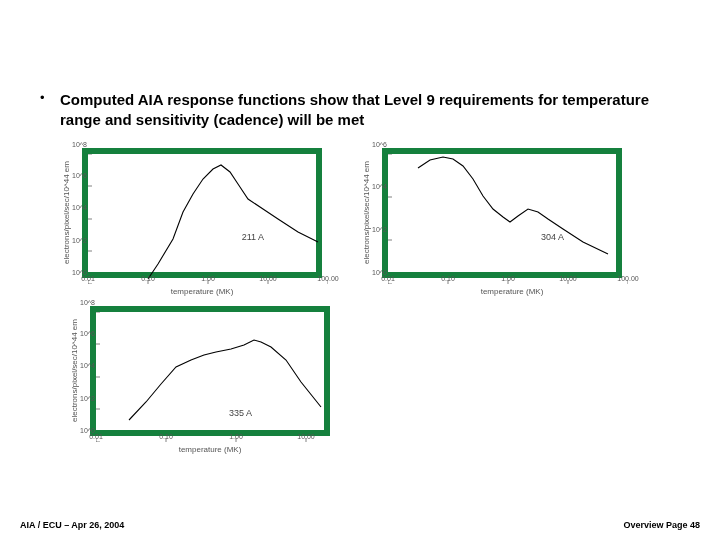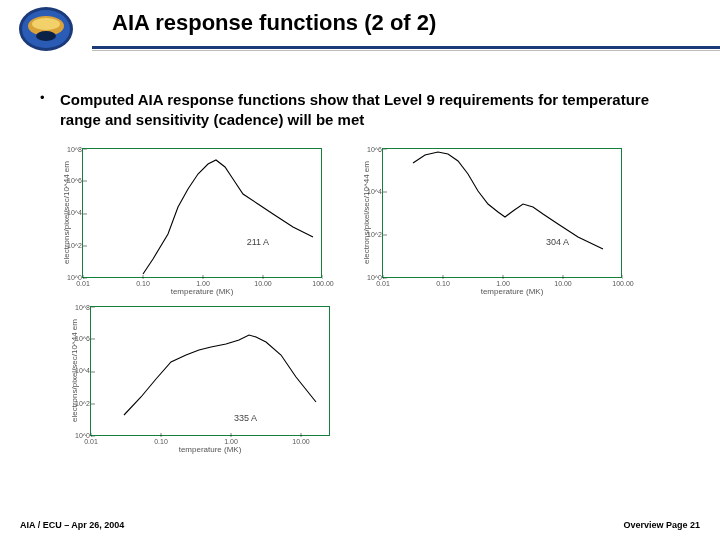--- a/index.html
+++ b/index.html
@@ -11,50 +11,34 @@
   .rule { position: absolute; top: 46px; left: 92px; right: 0; height: 4px; }
   .rule .bar { height: 3px; background: #1b3a7a; }
   .rule .shadow { height: 1px; background: #bdbdbd; margin-top: 1px; }
   .bullet-block { position: absolute; top: 90px; left: 40px; right: 40px; display: flex; }
   .bullet { width: 20px; font-size: 13px; line-height: 1.2; }
   .bullet-text { flex: 1; font-size: 15px; font-weight: bold; line-height: 1.3; }
   .charts { position: absolute; top: 148px; left: 60px; width: 600px; }
   .row1 { display: flex; gap: 60px; margin-left: 22px; }
   .row2 { display: flex; margin-top: 8px; margin-left: 30px; }
   .chart { position: relative; }
-  .plotbox { border: 1px solid #15803d; position: relative; background: #fff; }
+  .plotbox { border: 6px solid #15803d; position: relative; background: #fff; }
   .ylab { position: absolute; writing-mode: vertical-rl; transform: rotate(180deg); font-size: 8px; left: -20px; top: 0; height: 100%; text-align: center; color: #555; }
   .xlab { position: absolute; font-size: 8px; bottom: -18px; left: 0; width: 100%; text-align: center; color: #555; }
   .xtick { position: absolute; font-size: 7px; bottom: -10px; color: #555; transform: translateX(-50%); }
   .ytick { position: absolute; font-size: 7px; left: -16px; color: #555; transform: translateY(50%); }
   .ann { position: absolute; font-size: 9px; color: #444; }
   .footer-left { position: absolute; bottom: 10px; left: 20px; font-size: 9px; font-weight: bold; }
   .footer-right { position: absolute; bottom: 10px; right: 20px; font-size: 9px; font-weight: bold; }
 </style>
 </head>
 <body>
 
 <div class="slide">
 
-  <div class="header">
-    <div class="logo">
-      <svg viewBox="0 0 56 46" width="56" height="46">
-        <ellipse cx="28" cy="23" rx="27" ry="22" fill="#1b3a7a"></ellipse>
-        <ellipse cx="28" cy="23" rx="24" ry="19" fill="#2a5bb5"></ellipse>
-        <ellipse cx="28" cy="20" rx="18" ry="10" fill="#d9a33a"></ellipse>
-        <ellipse cx="28" cy="18" rx="14" ry="6" fill="#f2d16b"></ellipse>
-        <ellipse cx="28" cy="30" rx="10" ry="5" fill="#0b2147"></ellipse>
-      </svg>
-    </div>
-    <div class="title">AIA response functions (2 of 2)</div>
-    <div class="rule">
-      <div class="bar"></div>
-      <div class="shadow"></div>
-    </div>
-  </div>
 
   <div class="bullet-block">
     <div class="bullet">•</div>
     <div class="bullet-text">Computed AIA response functions show that Level 9 requirements for temperature range and sensitivity (cadence) will be met</div>
   </div>
 
   <div class="charts">
     <div class="row1">
 
       <div class="chart" style="width:240px">
@@ -151,14 +135,14 @@
           <span class="xtick" style="left:70px">0.10</span>
           <span class="xtick" style="left:140px">1.00</span>
           <span class="xtick" style="left:210px">10.00</span>
         </div>
         <div class="xlab">temperature (MK)</div>
       </div>
     </div>
   </div>
 
   <div class="footer-left">AIA / ECU – Apr 26, 2004</div>
-  <div class="footer-right">Overview Page 21</div>
+  <div class="footer-right">Overview Page 48</div>
 </div>
 
 </body></html>

